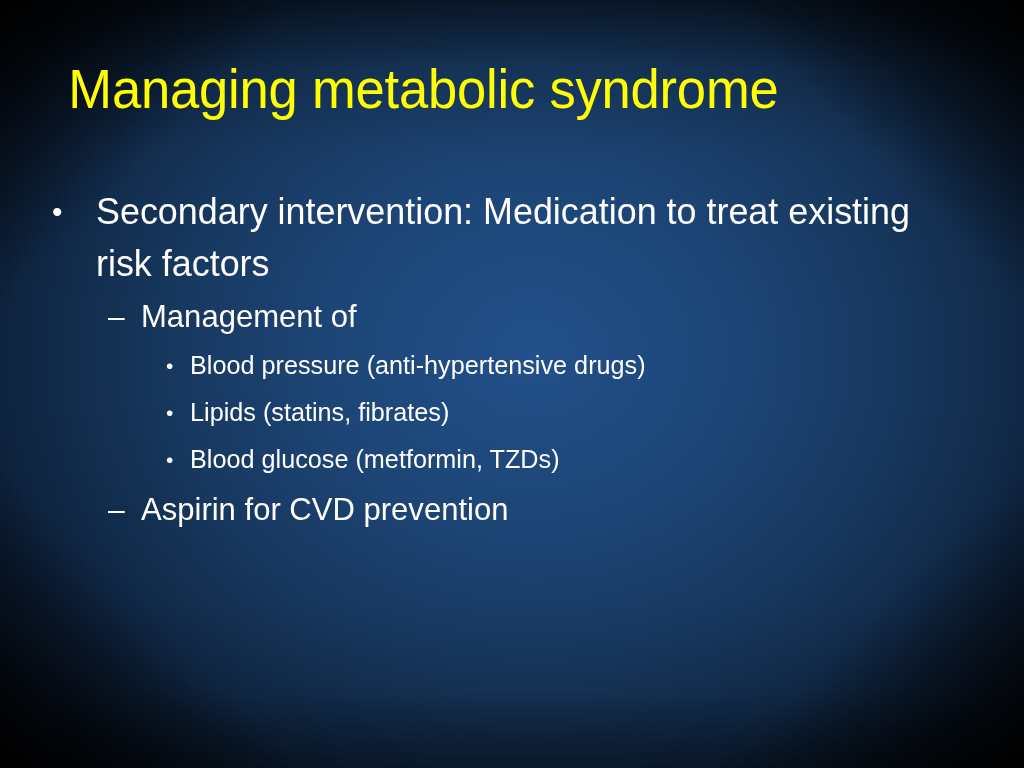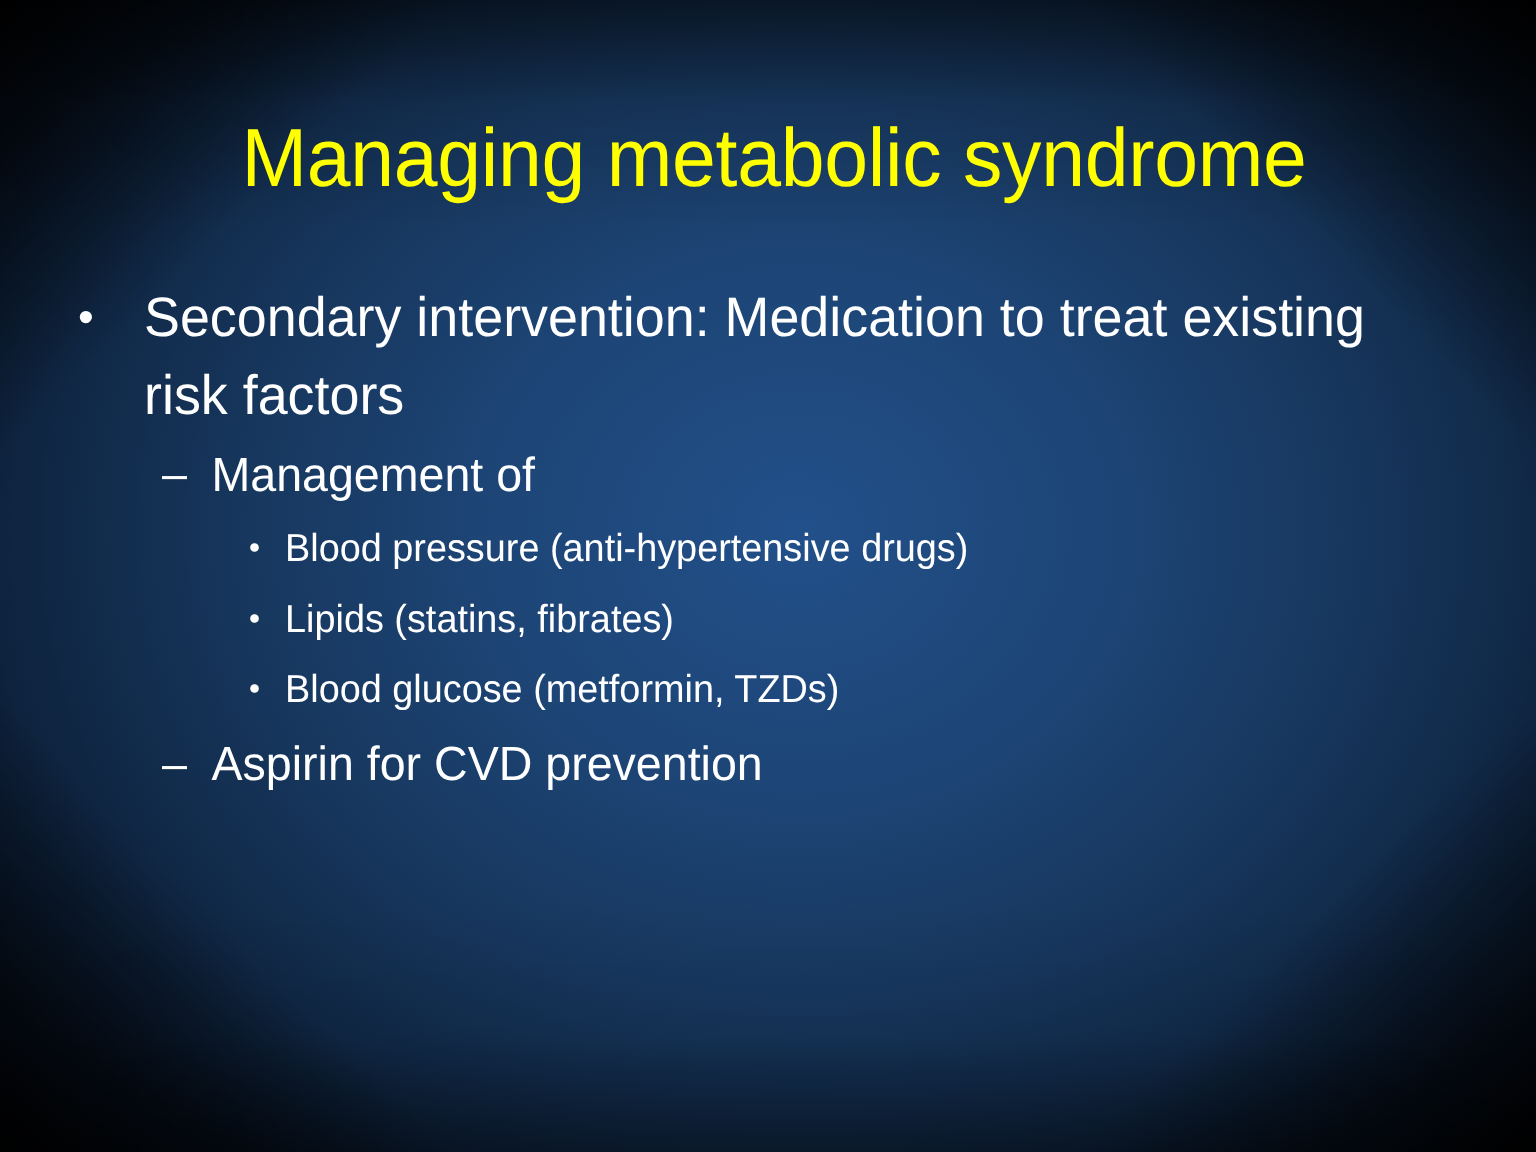--- a/index.html
+++ b/index.html
@@ -56,25 +56,24 @@
     position: absolute;
     inset: 0;
     background:
       linear-gradient(to bottom, rgba(0,0,0,0.55) 0%, rgba(0,0,0,0.12) 9%, rgba(0,0,0,0) 20%),
       linear-gradient(to top,    rgba(0,0,0,0.40) 0%, rgba(0,0,0,0.06) 10%, rgba(0,0,0,0) 22%);
   }
 
   
   #title-block {
     position: absolute;
-    left: 64px;
+    left: 48px;
     top: 58px;
     width: 904px;
-    text-align: center;
-    margin-top: 16px;
+    text-align: left;
   }
   #slide-title {
     margin: 0;
     font-family: "Liberation Sans Narrow", "Liberation Sans", "DejaVu Sans", sans-serif;
     font-weight: 400;
     font-size: 55px;
     line-height: 62px;
     color: #ffff00;
     letter-spacing: -0.2px;
     white-space: nowrap;

